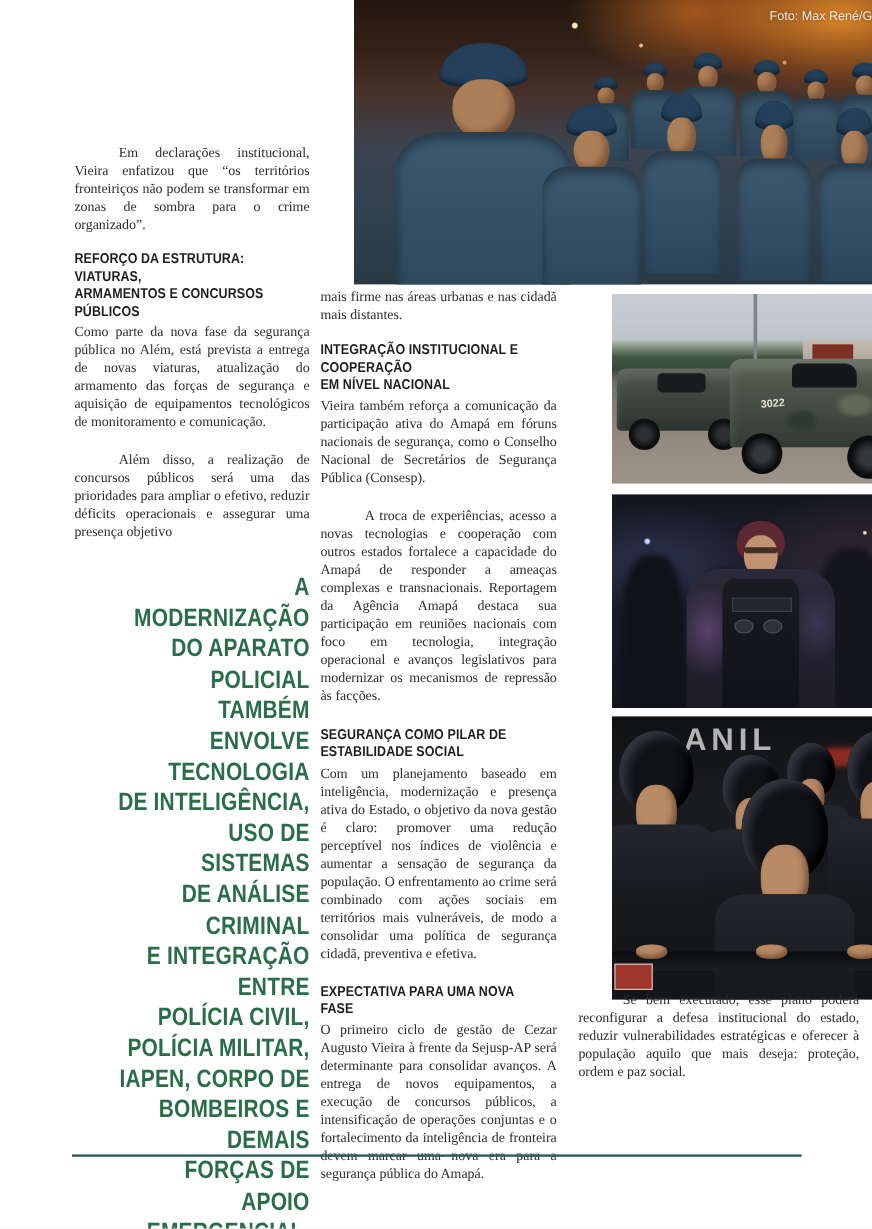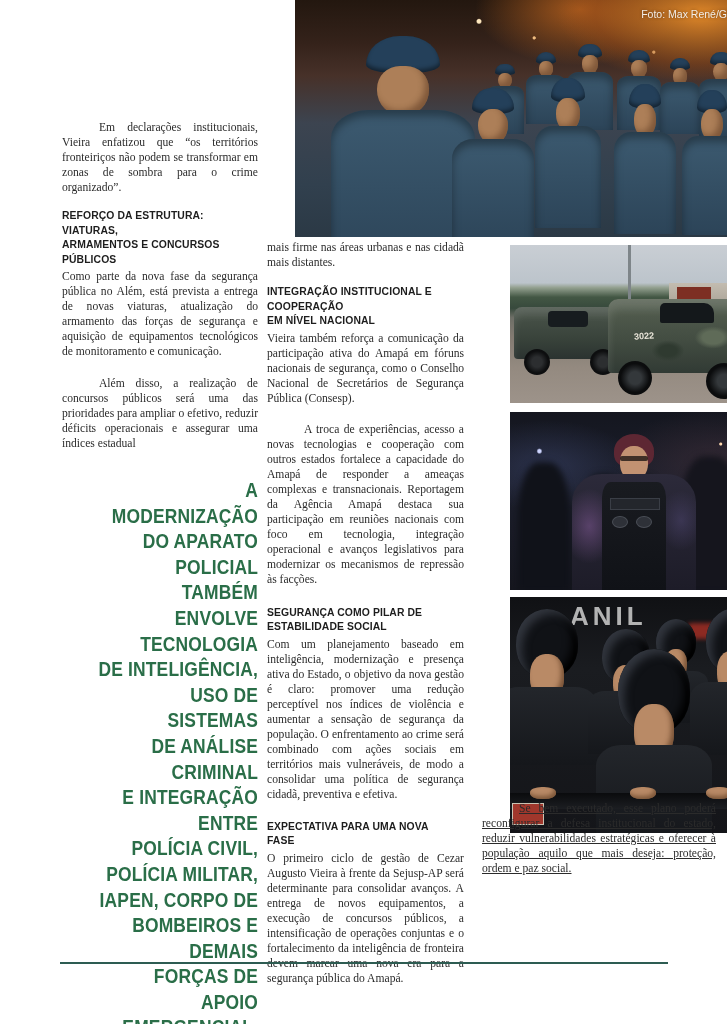--- a/index.html
+++ b/index.html
@@ -5,21 +5,21 @@
   html,body{margin:0;padding:0;background:#e8e8e8;}
   .page{
     position:relative;width:727px;height:1024px;background:#ffffff;
     margin:0 auto;overflow:hidden;
     font-family:"Liberation Serif", serif;color:#2b2b2b;
   }
   
   .col{position:absolute;}
   .col1{left:62px;top:120px;width:196px;}
   .col2{left:267px;top:240px;width:197px;}
-  .col3{left:482px;top:801px;width:234px;text-decoration:underline;}
+  .col3{left:482px;top:826px;width:234px;}
   p.body{
     margin:0 0 13px 0;font-size:11.6px;line-height:15px;
     text-align:justify;letter-spacing:0;
   }
   p.body.indent{text-indent:37px;}
   h3.sec{
     margin:4px 0 3px 0;font-family:"Liberation Sans",sans-serif;
     font-weight:bold;font-size:11.8px;line-height:14.5px;color:#1d1d1d;
     white-space:pre-line;transform:scaleX(.88);transform-origin:left center;
     letter-spacing:.1px;
@@ -127,25 +127,25 @@
         <div class="torso"></div>
       </div>
     <div class="off" style="left:172px;top:88px;width:52px;height:160px;">
         <div class="cap"></div>
         <div class="face"></div>
         <div class="torso"></div>
       </div>
   </div>
 
   <div class="col col1">
-    <p class="body indent">Em declarações institucionais, Vieira enfatizou que “os territórios fronteiriços não podem se transformar em zonas de sombra para o crime organizado”.</p>
+    <p class="body indent">Em declarações institucional, Vieira enfatizou que “os territórios fronteiriços não podem se transformar em zonas de sombra para o crime organizado”.</p>
     <h3 class="sec" style="margin-top:12px;">REFORÇO DA ESTRUTURA: VIATURAS,
 ARMAMENTOS E CONCURSOS PÚBLICOS</h3>
     <p class="body">Como parte da nova fase da segurança pública no Além, está prevista a entrega de novas viaturas, atualização do armamento das forças de segurança e aquisição de equipamentos tecnológicos de monitoramento e comunicação.</p>
-    <p class="body indent" style="margin-top:17px;">Além disso, a realização de concursos públicos será uma das prioridades para ampliar o efetivo, reduzir déficits operacionais e assegurar uma índices estadual</p>
+    <p class="body indent" style="margin-top:17px;">Além disso, a realização de concursos públicos será uma das prioridades para ampliar o efetivo, reduzir déficits operacionais e assegurar uma presença objetivo</p>
     <div class="pullquote">A MODERNIZAÇÃO
 DO APARATO
 POLICIAL
 TAMBÉM
 ENVOLVE
 TECNOLOGIA
 DE INTELIGÊNCIA,
 USO DE SISTEMAS
 DE ANÁLISE
 CRIMINAL

